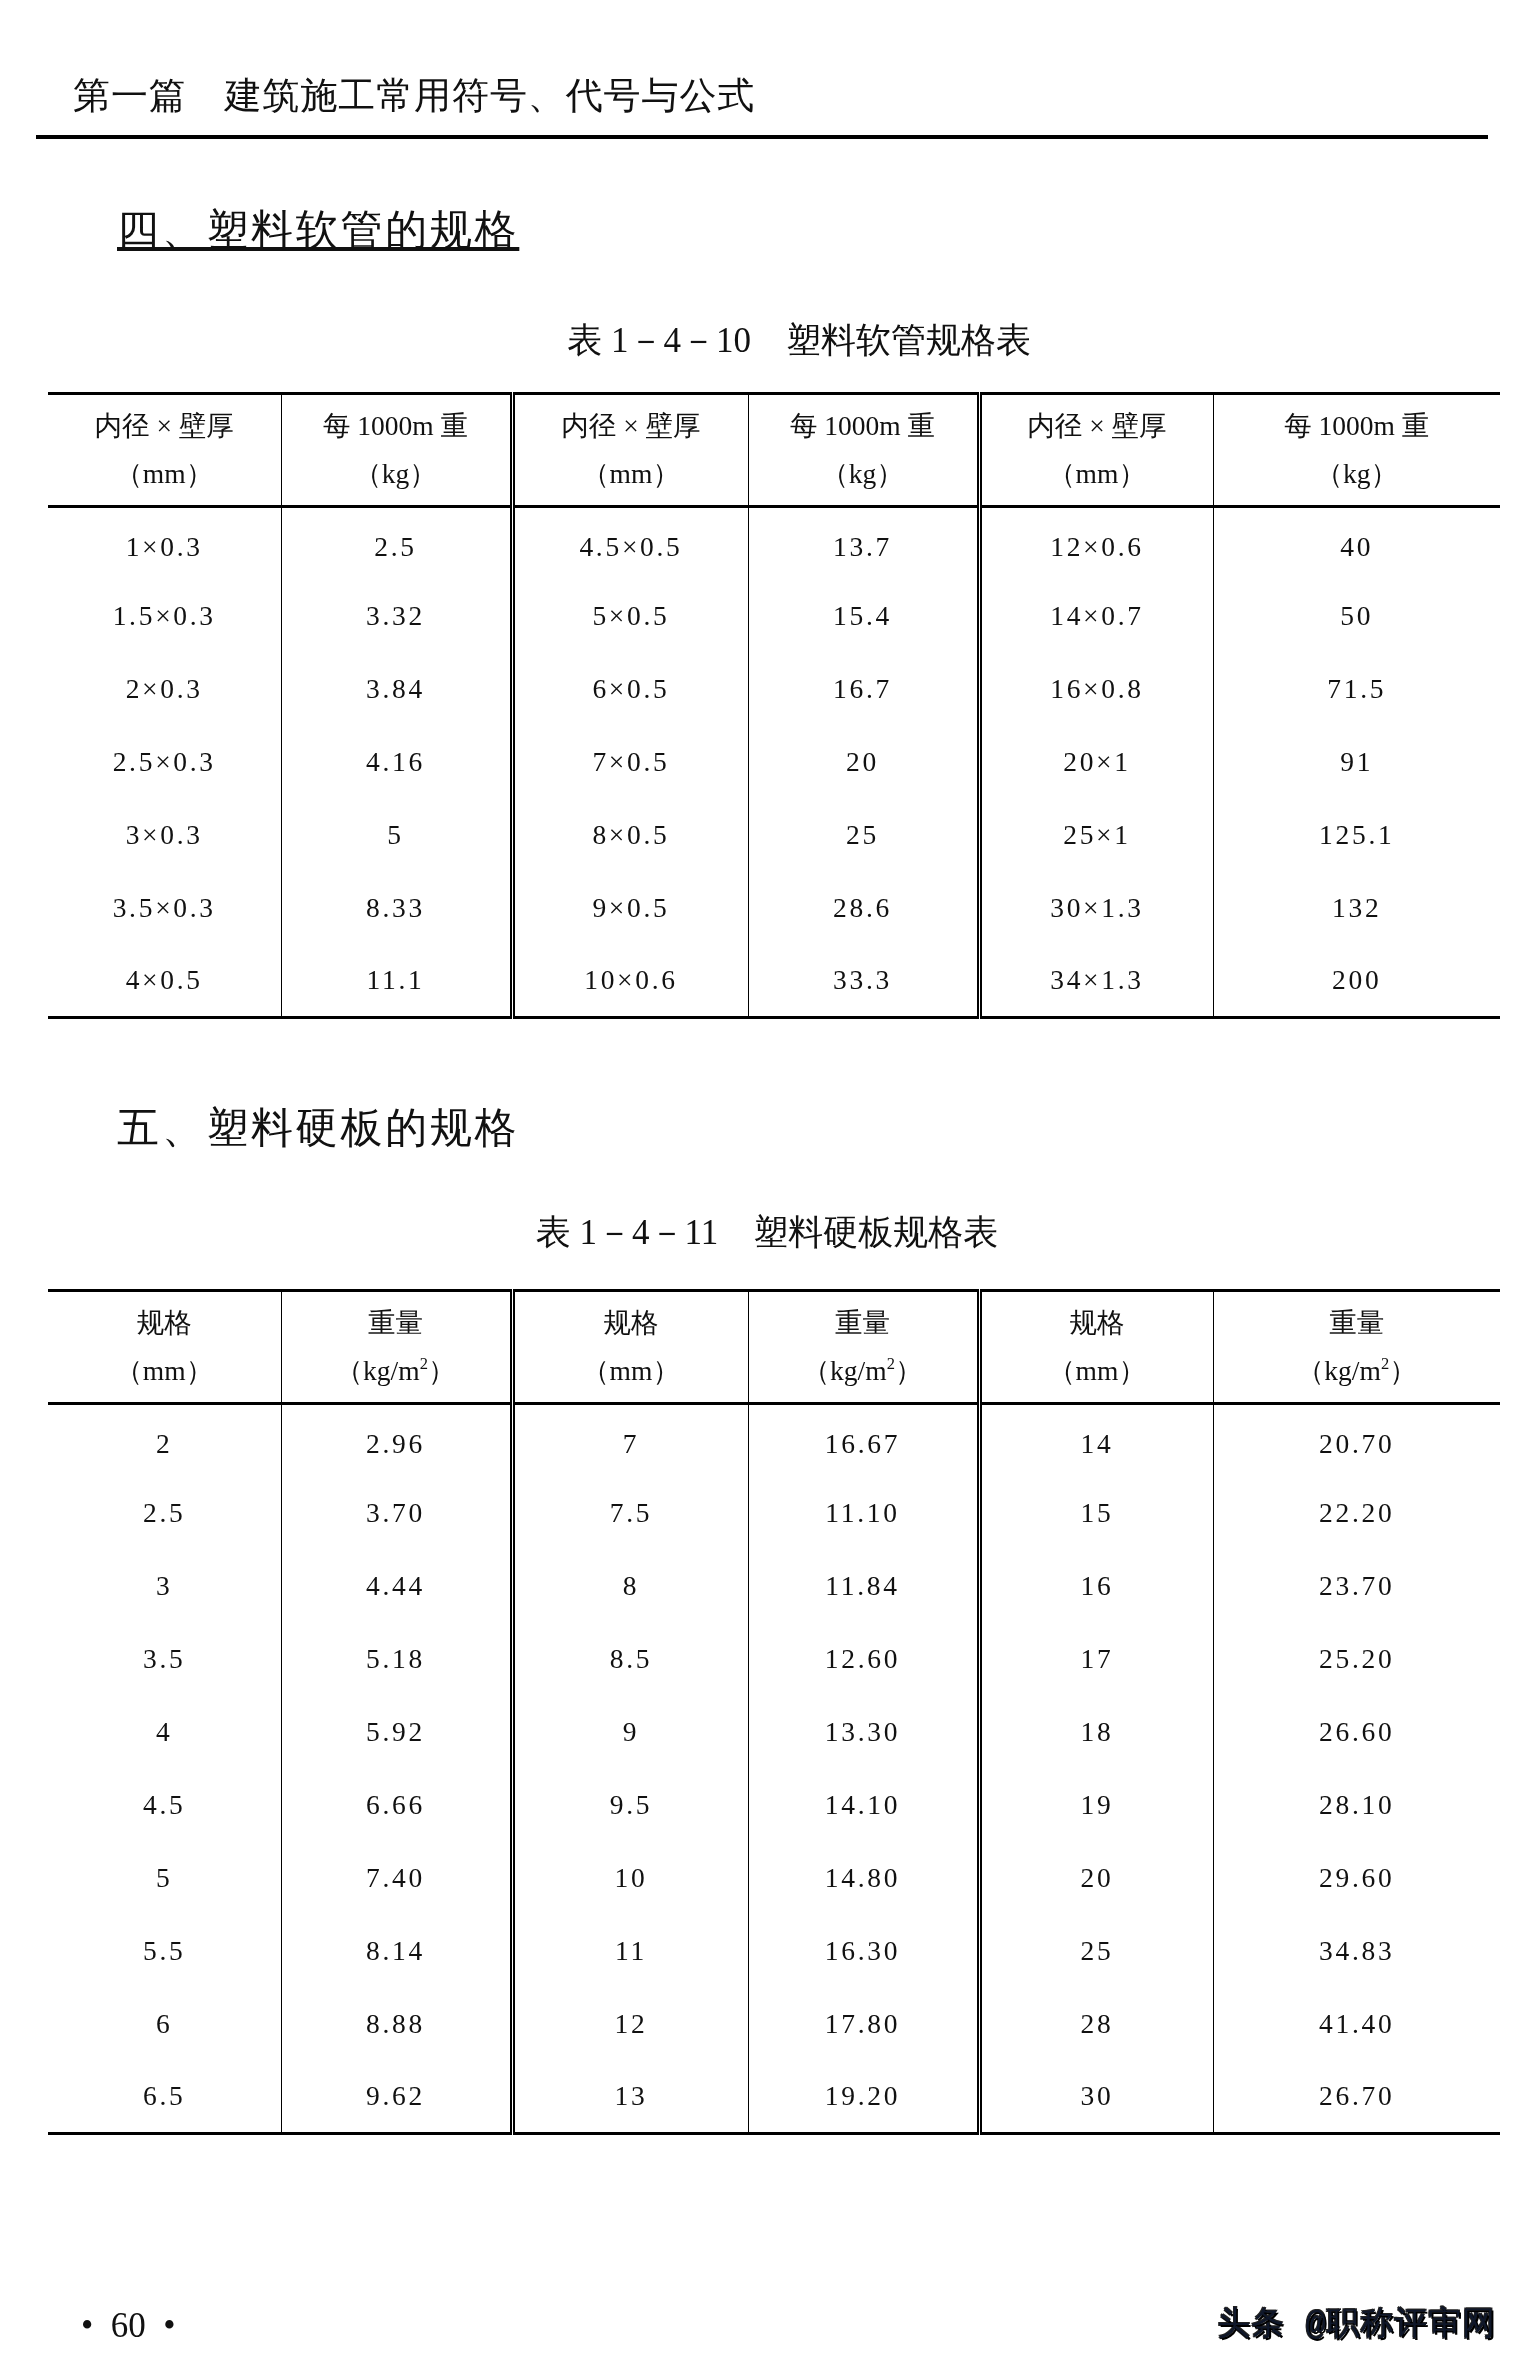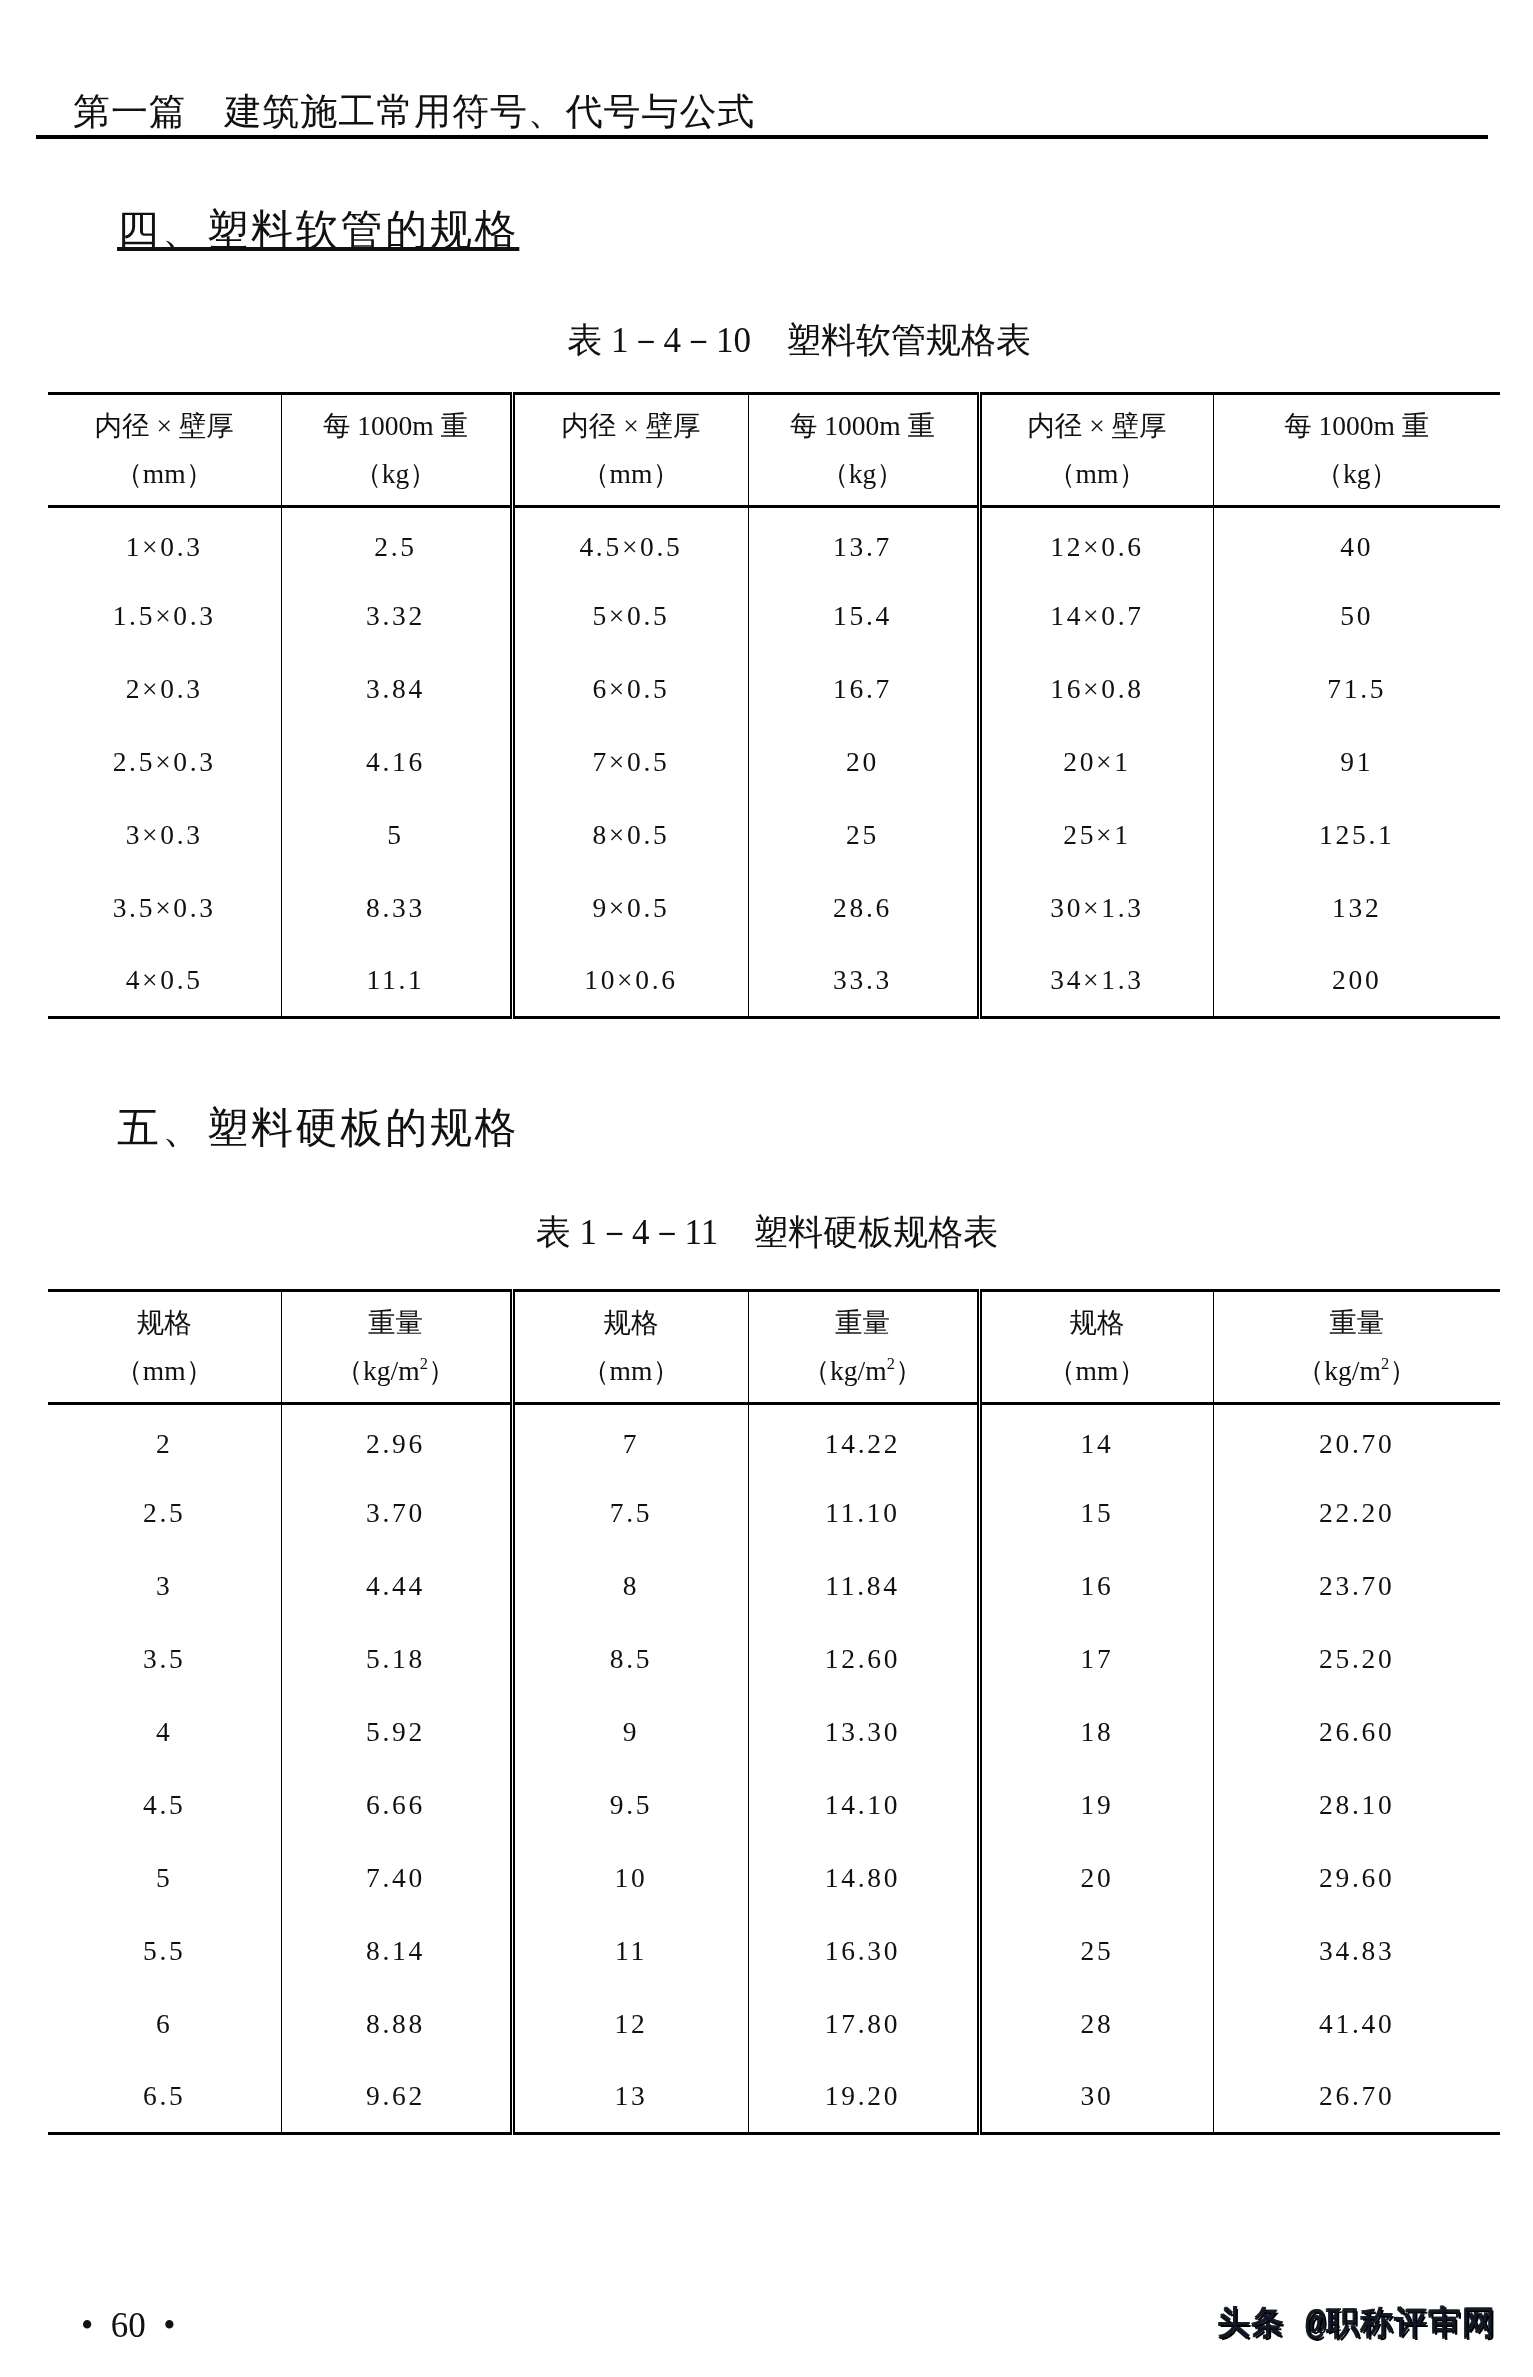--- a/index.html
+++ b/index.html
@@ -1,21 +1,21 @@
 <!DOCTYPE html>
 <html style="font-size:14.6px"><head>
 <meta charset="utf-8">
 <style>
   html, body { margin: 0; padding: 0; background: #ffffff; }
   body {
     width: 1534px; height: 2377px; position: relative; overflow: hidden;
     font-family: "Liberation Serif", "DejaVu Serif", serif; color: #111111;
   }
   .running-head {
-    position: absolute; left: 73px; top: 89px; font-size: 37px; line-height: 46px;
+    position: absolute; left: 73px; top: 73px; font-size: 37px; line-height: 46px;
     white-space: pre; letter-spacing: 0.9px;
   }
   .head-rule {
     position: absolute; left: 36px; width: 1452px; top: 135px; height: 3.7px; background: #000;
   }
   .section-title {
     position: absolute; left: 117px; font-size: 42px; line-height: 51px; letter-spacing: 2.7px;
   }
   .caption {
     position: absolute; left: 0; width: 1534px; text-align: center;
@@ -192,21 +192,21 @@
           <span class="hdr-line">重量</span>
           <span class="hdr-line"><span>（kg/m</span><sup>2</sup><span>）</span></span>
         </th>
     </tr>
   </thead>
   <tbody id="sheet-body">
       <tr>
         <td>2</td>
         <td>2.96</td>
         <td class="dbl">7</td>
-        <td>14.22</td>
+        <td>16.67</td>
         <td class="dbl">14</td>
         <td>20.70</td>
       </tr>
       <tr>
         <td>2.5</td>
         <td>3.70</td>
         <td class="dbl">7.5</td>
         <td>11.10</td>
         <td class="dbl">15</td>
         <td>22.20</td>

